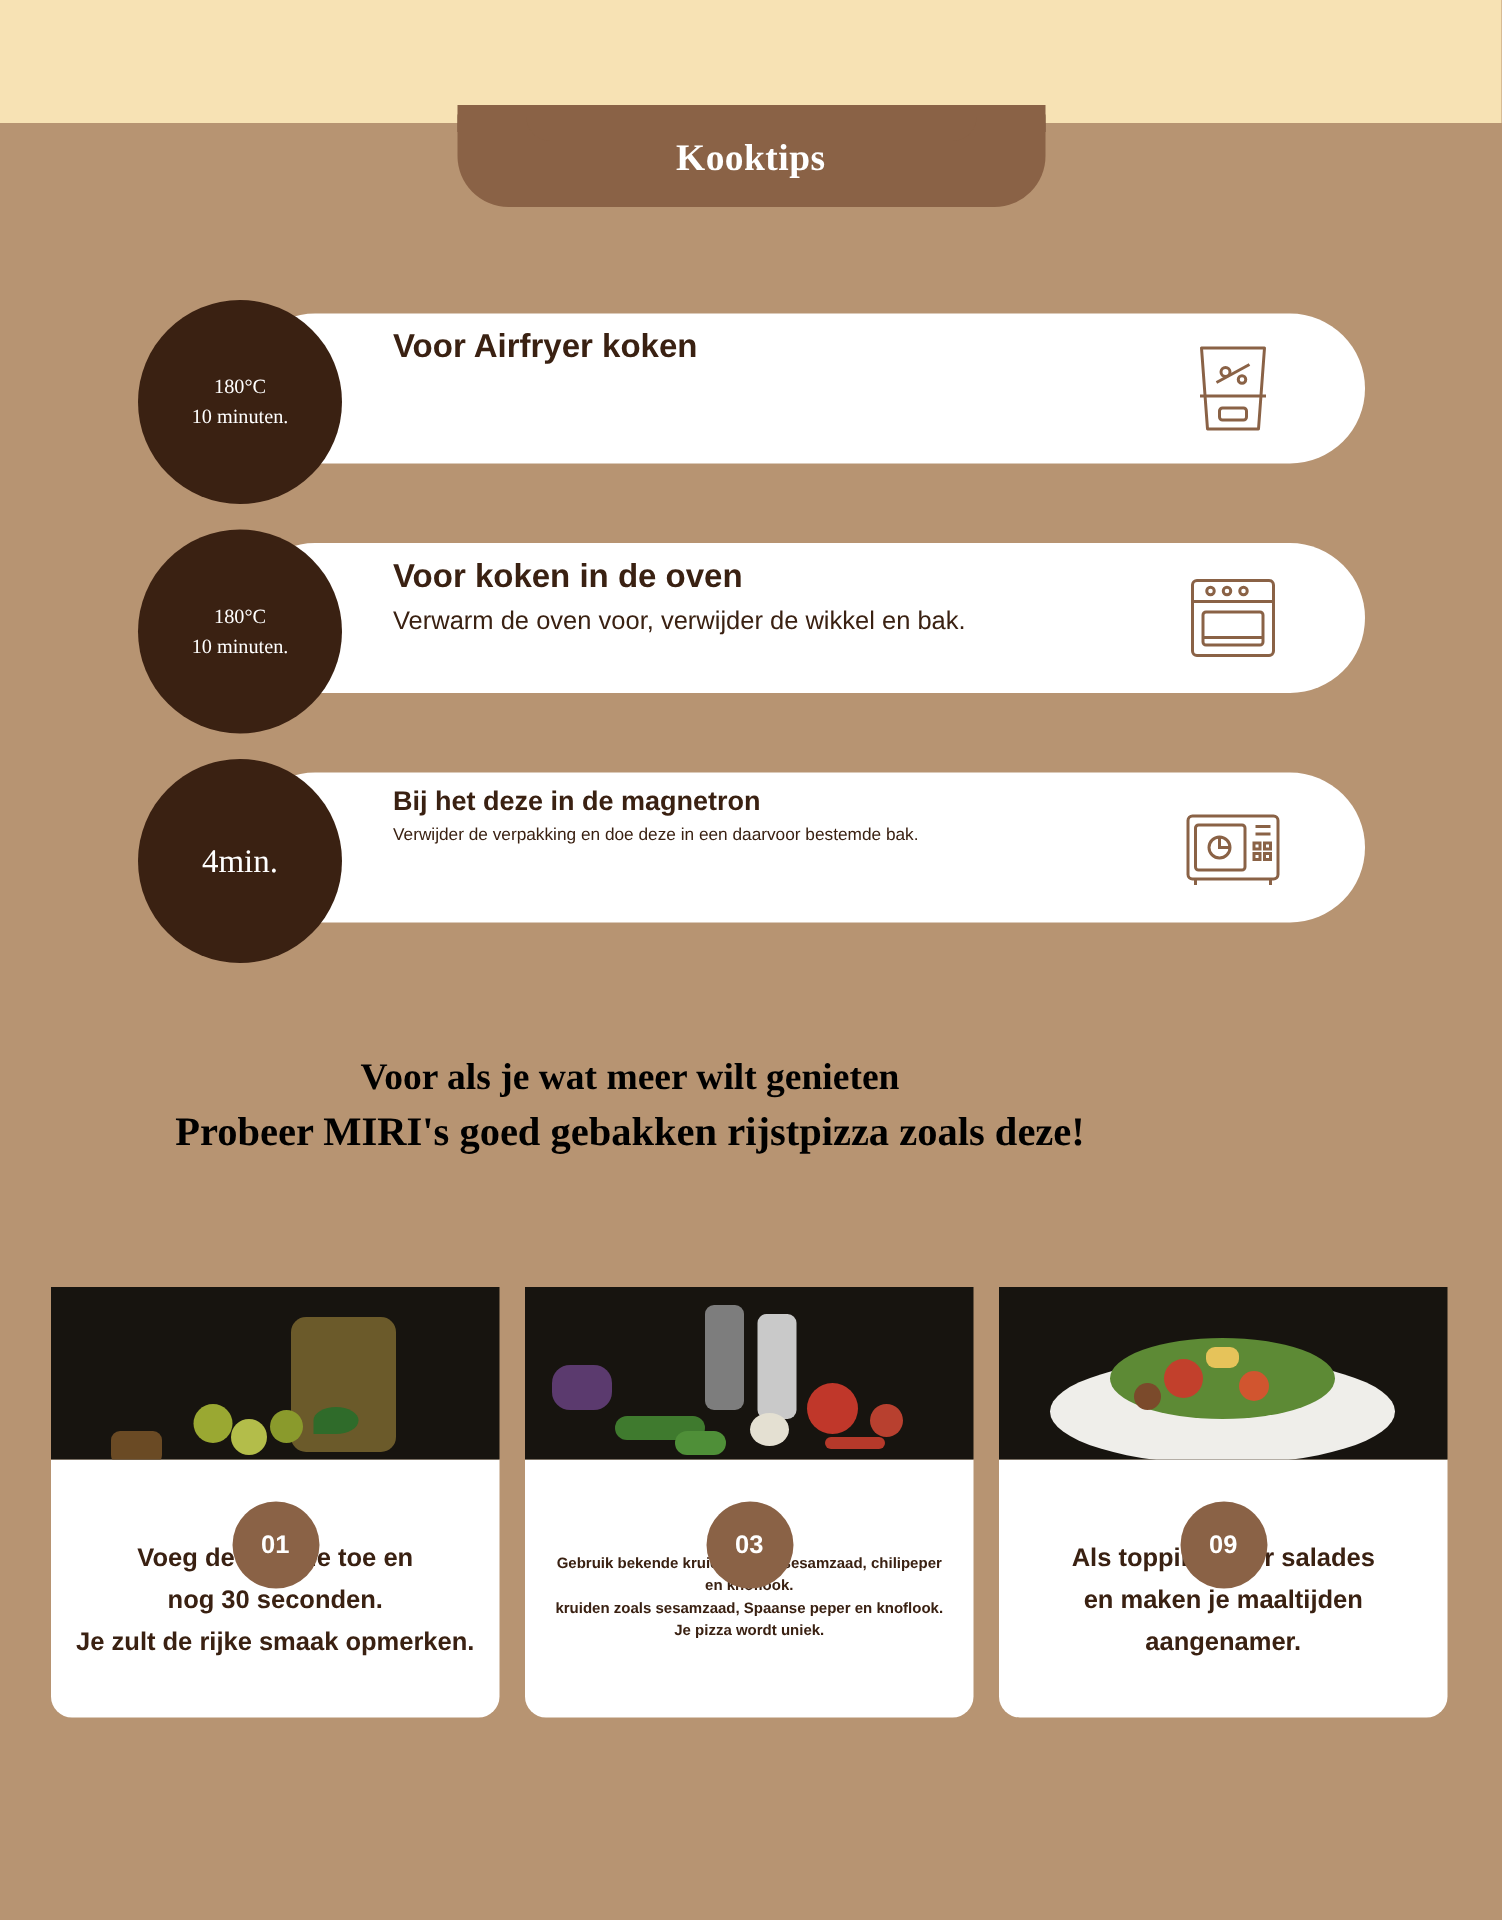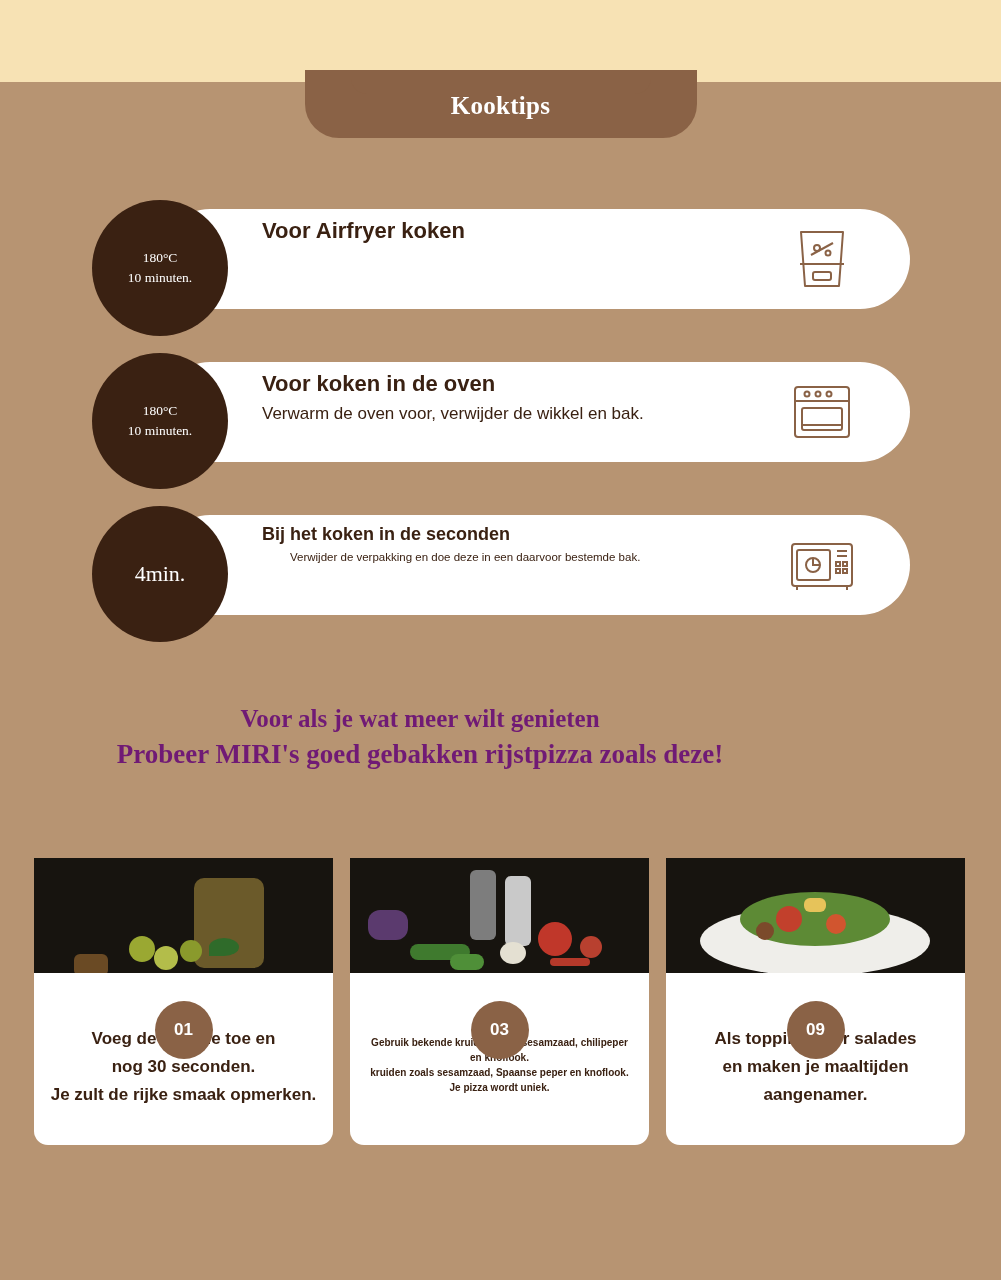--- a/index.html
+++ b/index.html
@@ -123,38 +123,38 @@
     font-size: 22px;
     font-weight: bold;
     color: #3a2112;
     margin-bottom: 7px;
   }
   .tip-title.small { font-size: 18px; margin-bottom: 6px; }
   .tip-desc {
     font-size: 17px;
     color: #3a2112;
   }
-  .tip-desc.small { font-size: 11.5px; margin-left: 28px; }
+  .tip-desc.small { font-size: 11.5px; }
   .tip-icon {
     position: absolute;
     right: 55px;
     top: 24px;
     width: 70px;
     height: 70px;
     z-index: 3;
   }
 
   
   .headline {
     position: absolute;
     top: 705px;
     left: 0;
     width: 840px;
     text-align: center;
-    color: #701a75;
+    color: #000000;
     font-family: "Liberation Serif", serif;
     font-weight: bold;
   }
   .headline .l1 { font-size: 25px; line-height: 1.1; }
   .headline .l2 { font-size: 27px; line-height: 1.6; }
 
   
   .cards {
     position: absolute;
     top: 858px;
@@ -266,21 +266,21 @@
     </div>
   </div>
 
   <div class="tip-row">
     <div class="tip-card"></div>
     <div class="tip-badge big">
       <span>4min.</span>
       <span></span>
     </div>
     <div class="tip-text">
-      <div class="tip-title small">Bij het koken in de seconden</div>
+      <div class="tip-title small">Bij het deze in de magnetron</div>
       <div class="tip-desc small">Verwijder de verpakking en doe deze in een daarvoor bestemde bak.</div>
     </div>
     <div class="tip-icon">
       <svg viewBox="0 0 70 70" width="70" height="70" fill="none" stroke="#8a6246" stroke-width="2">
         <rect x="5" y="14" width="60" height="42" rx="3"></rect>
         <rect x="10" y="20" width="33" height="30" rx="2"></rect>
         <path d="M26 28 v7 h7"></path>
         <circle cx="26" cy="35" r="7"></circle>
         <line x1="50" y1="21" x2="60" y2="21"></line>
         <line x1="50" y1="26" x2="60" y2="26"></line>

